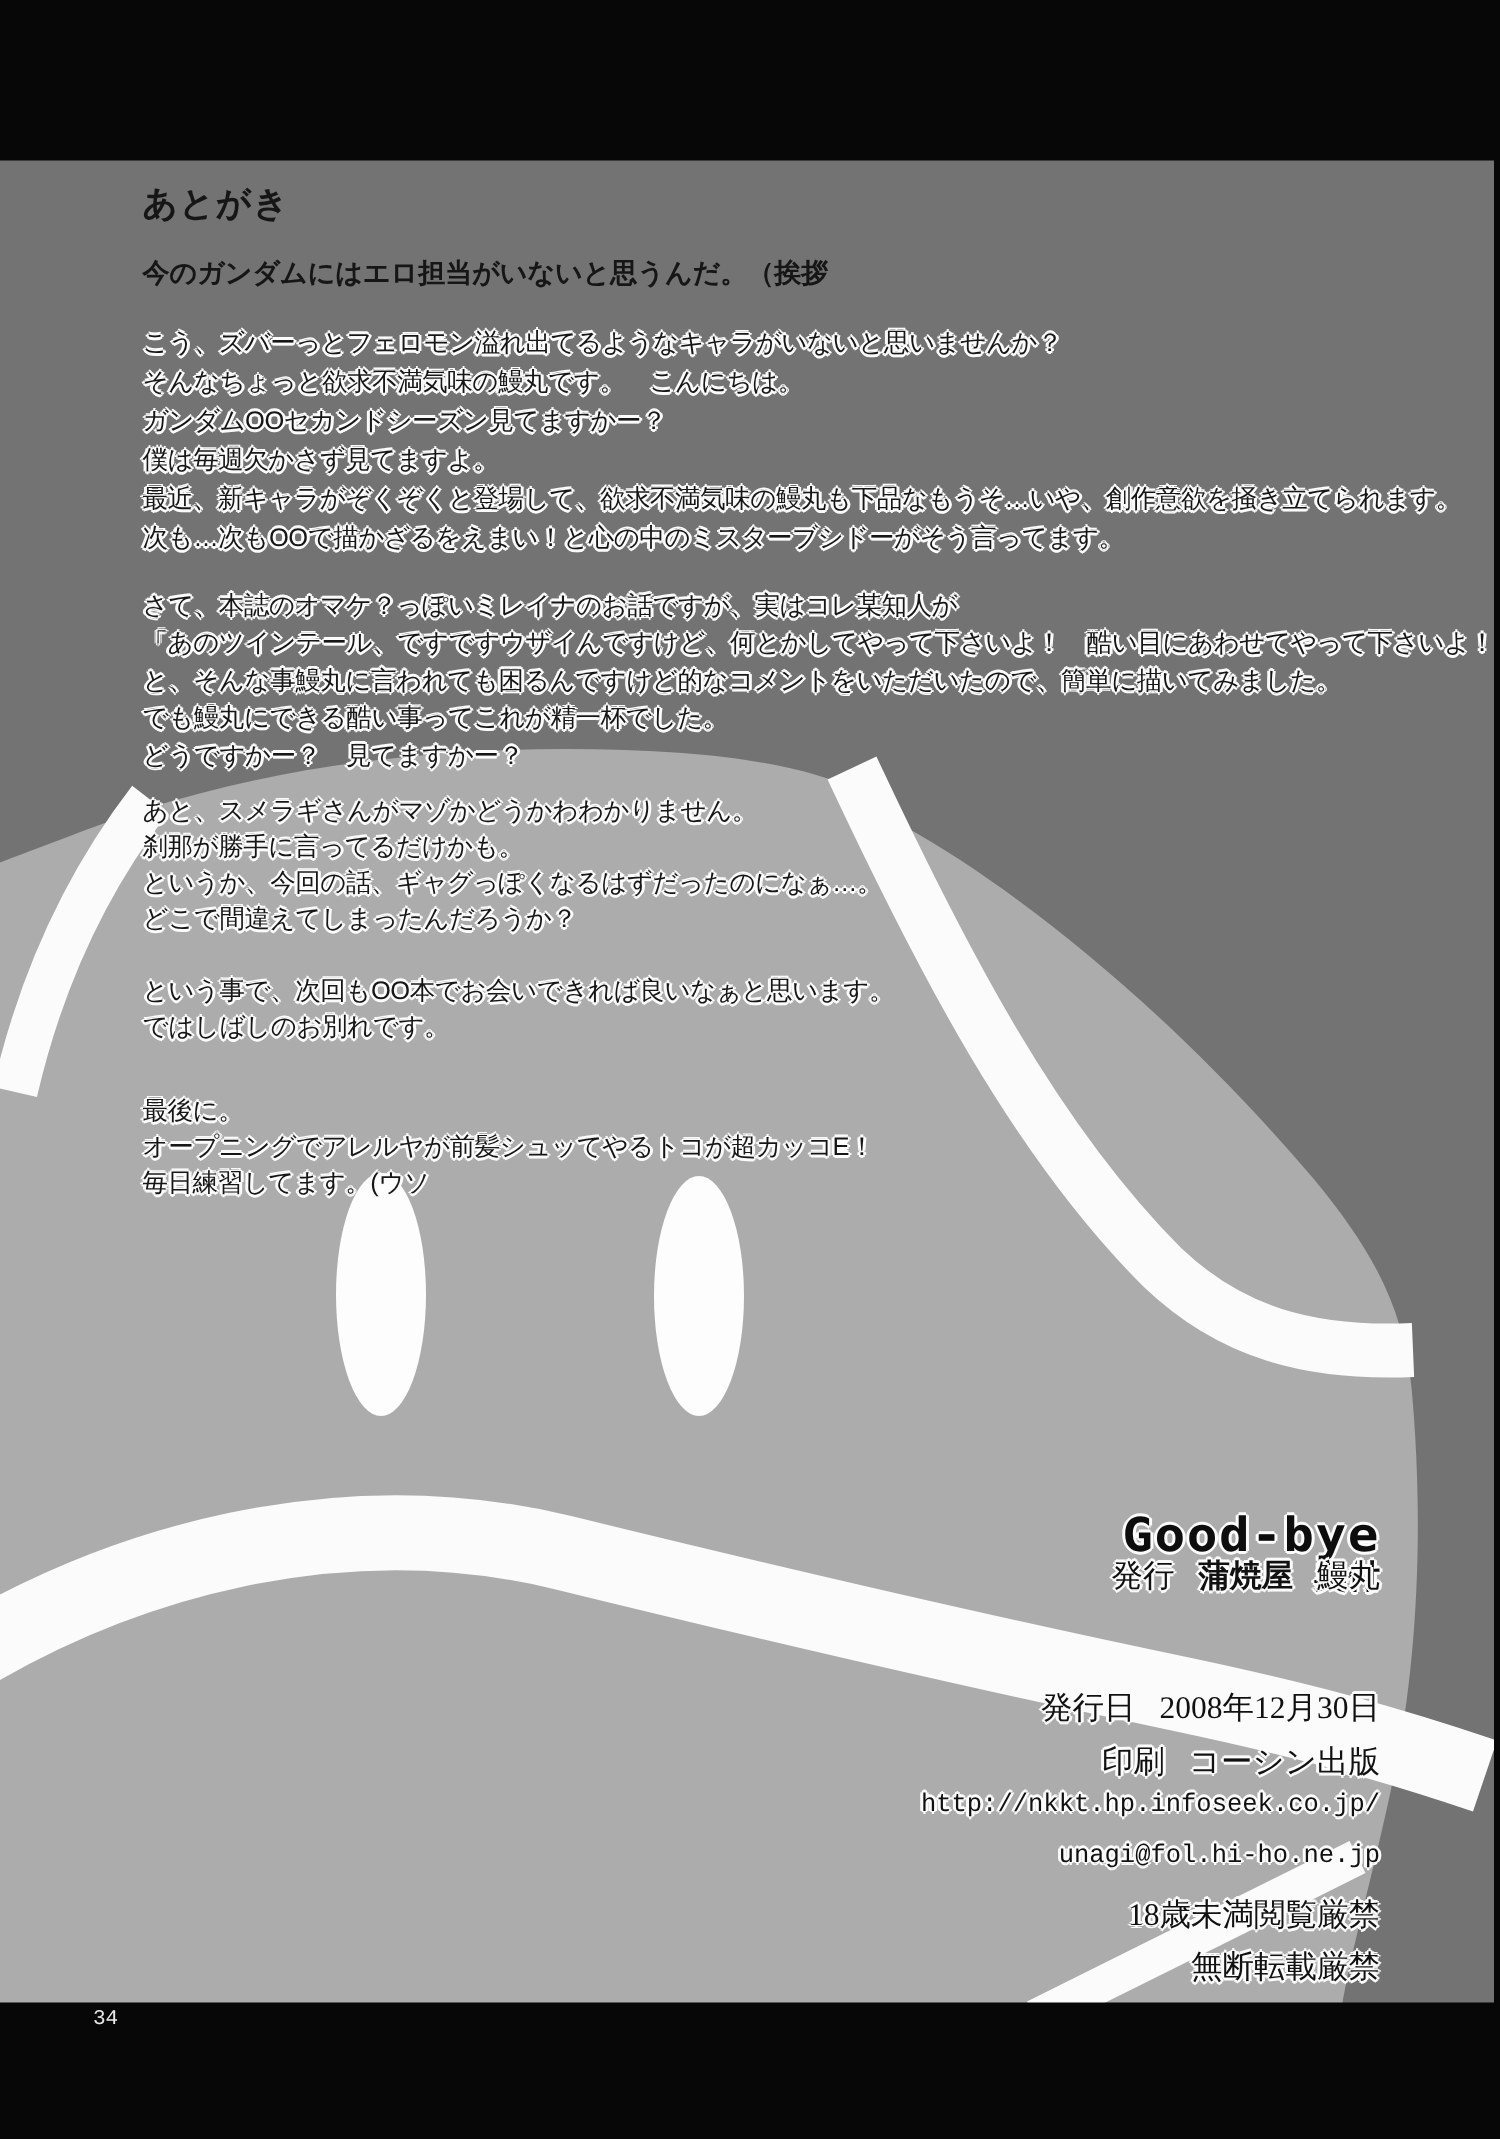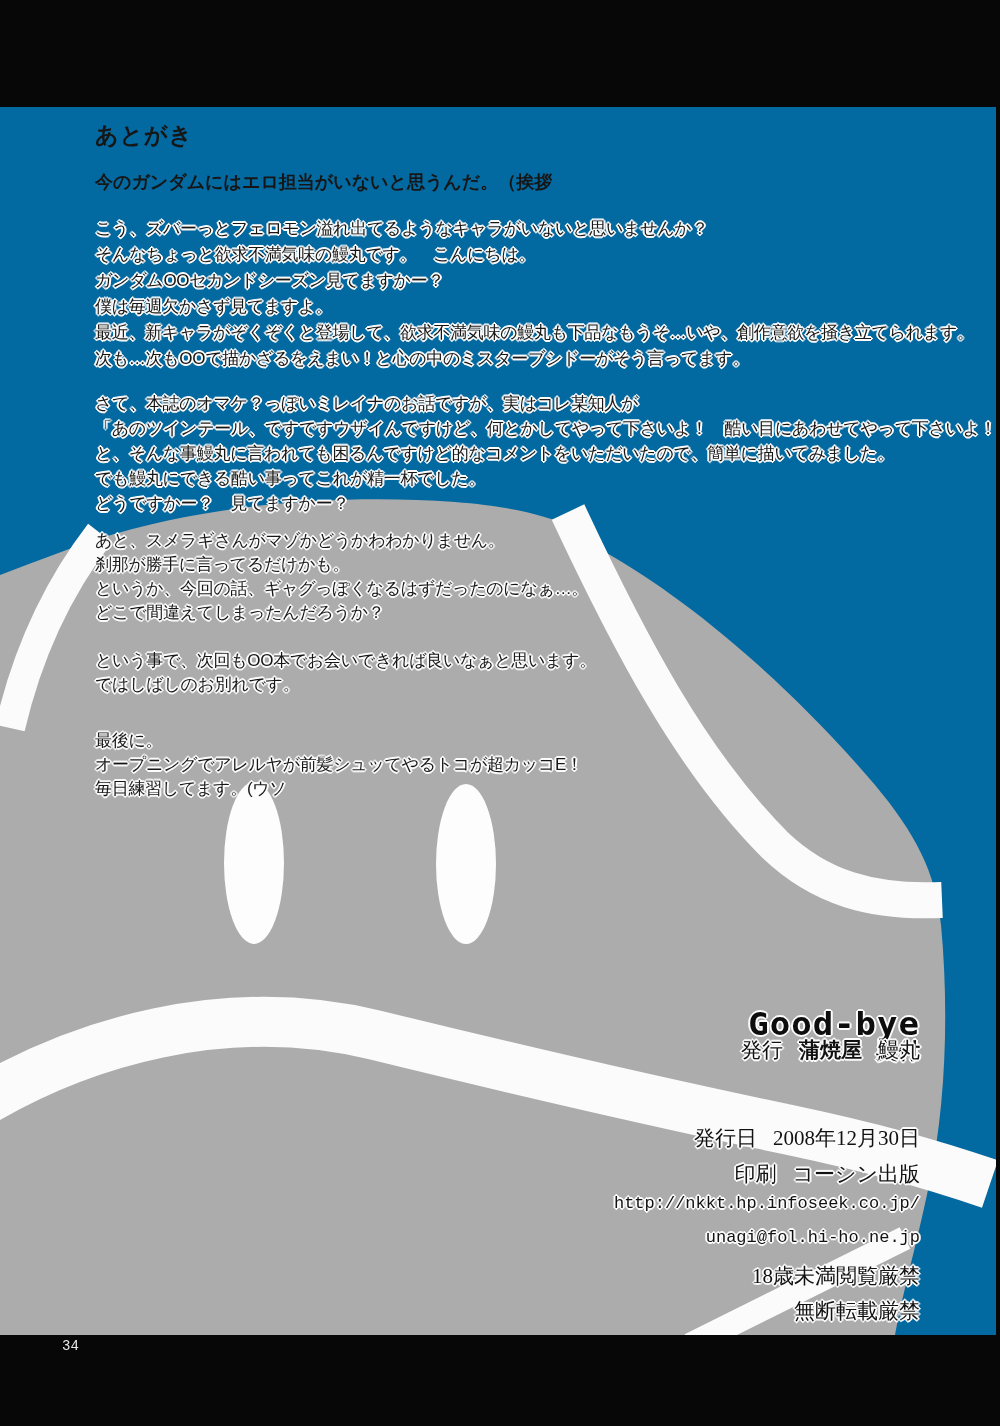--- a/index.html
+++ b/index.html
@@ -1,18 +1,18 @@
 <!DOCTYPE html>
 <html lang="ja"><head>
 <meta charset="utf-8">
 <style>
   html,body{margin:0;padding:0;background:#444;}
   .page{
     position:relative;width:1000px;height:1426px;margin:0 auto;
-    background:#0369a1;overflow:hidden;
+    background:#737373;overflow:hidden;
     font-family:"Liberation Sans",sans-serif;color:#161616;
   }
   
   .border-top{position:absolute;left:0;top:0;width:1000px;height:107px;background:#070707;z-index:5;}
   .border-right{position:absolute;right:0;top:0;width:4px;height:1426px;background:#070707;z-index:6;}
   .border-bottom{position:absolute;left:0;top:1335px;width:1000px;height:91px;background:#070707;z-index:5;}
   .page-number{
     position:absolute;left:62px;top:1338px;z-index:7;
     color:#e8e8e8;font-size:14px;font-family:Liberation Mono, monospace;
   }

